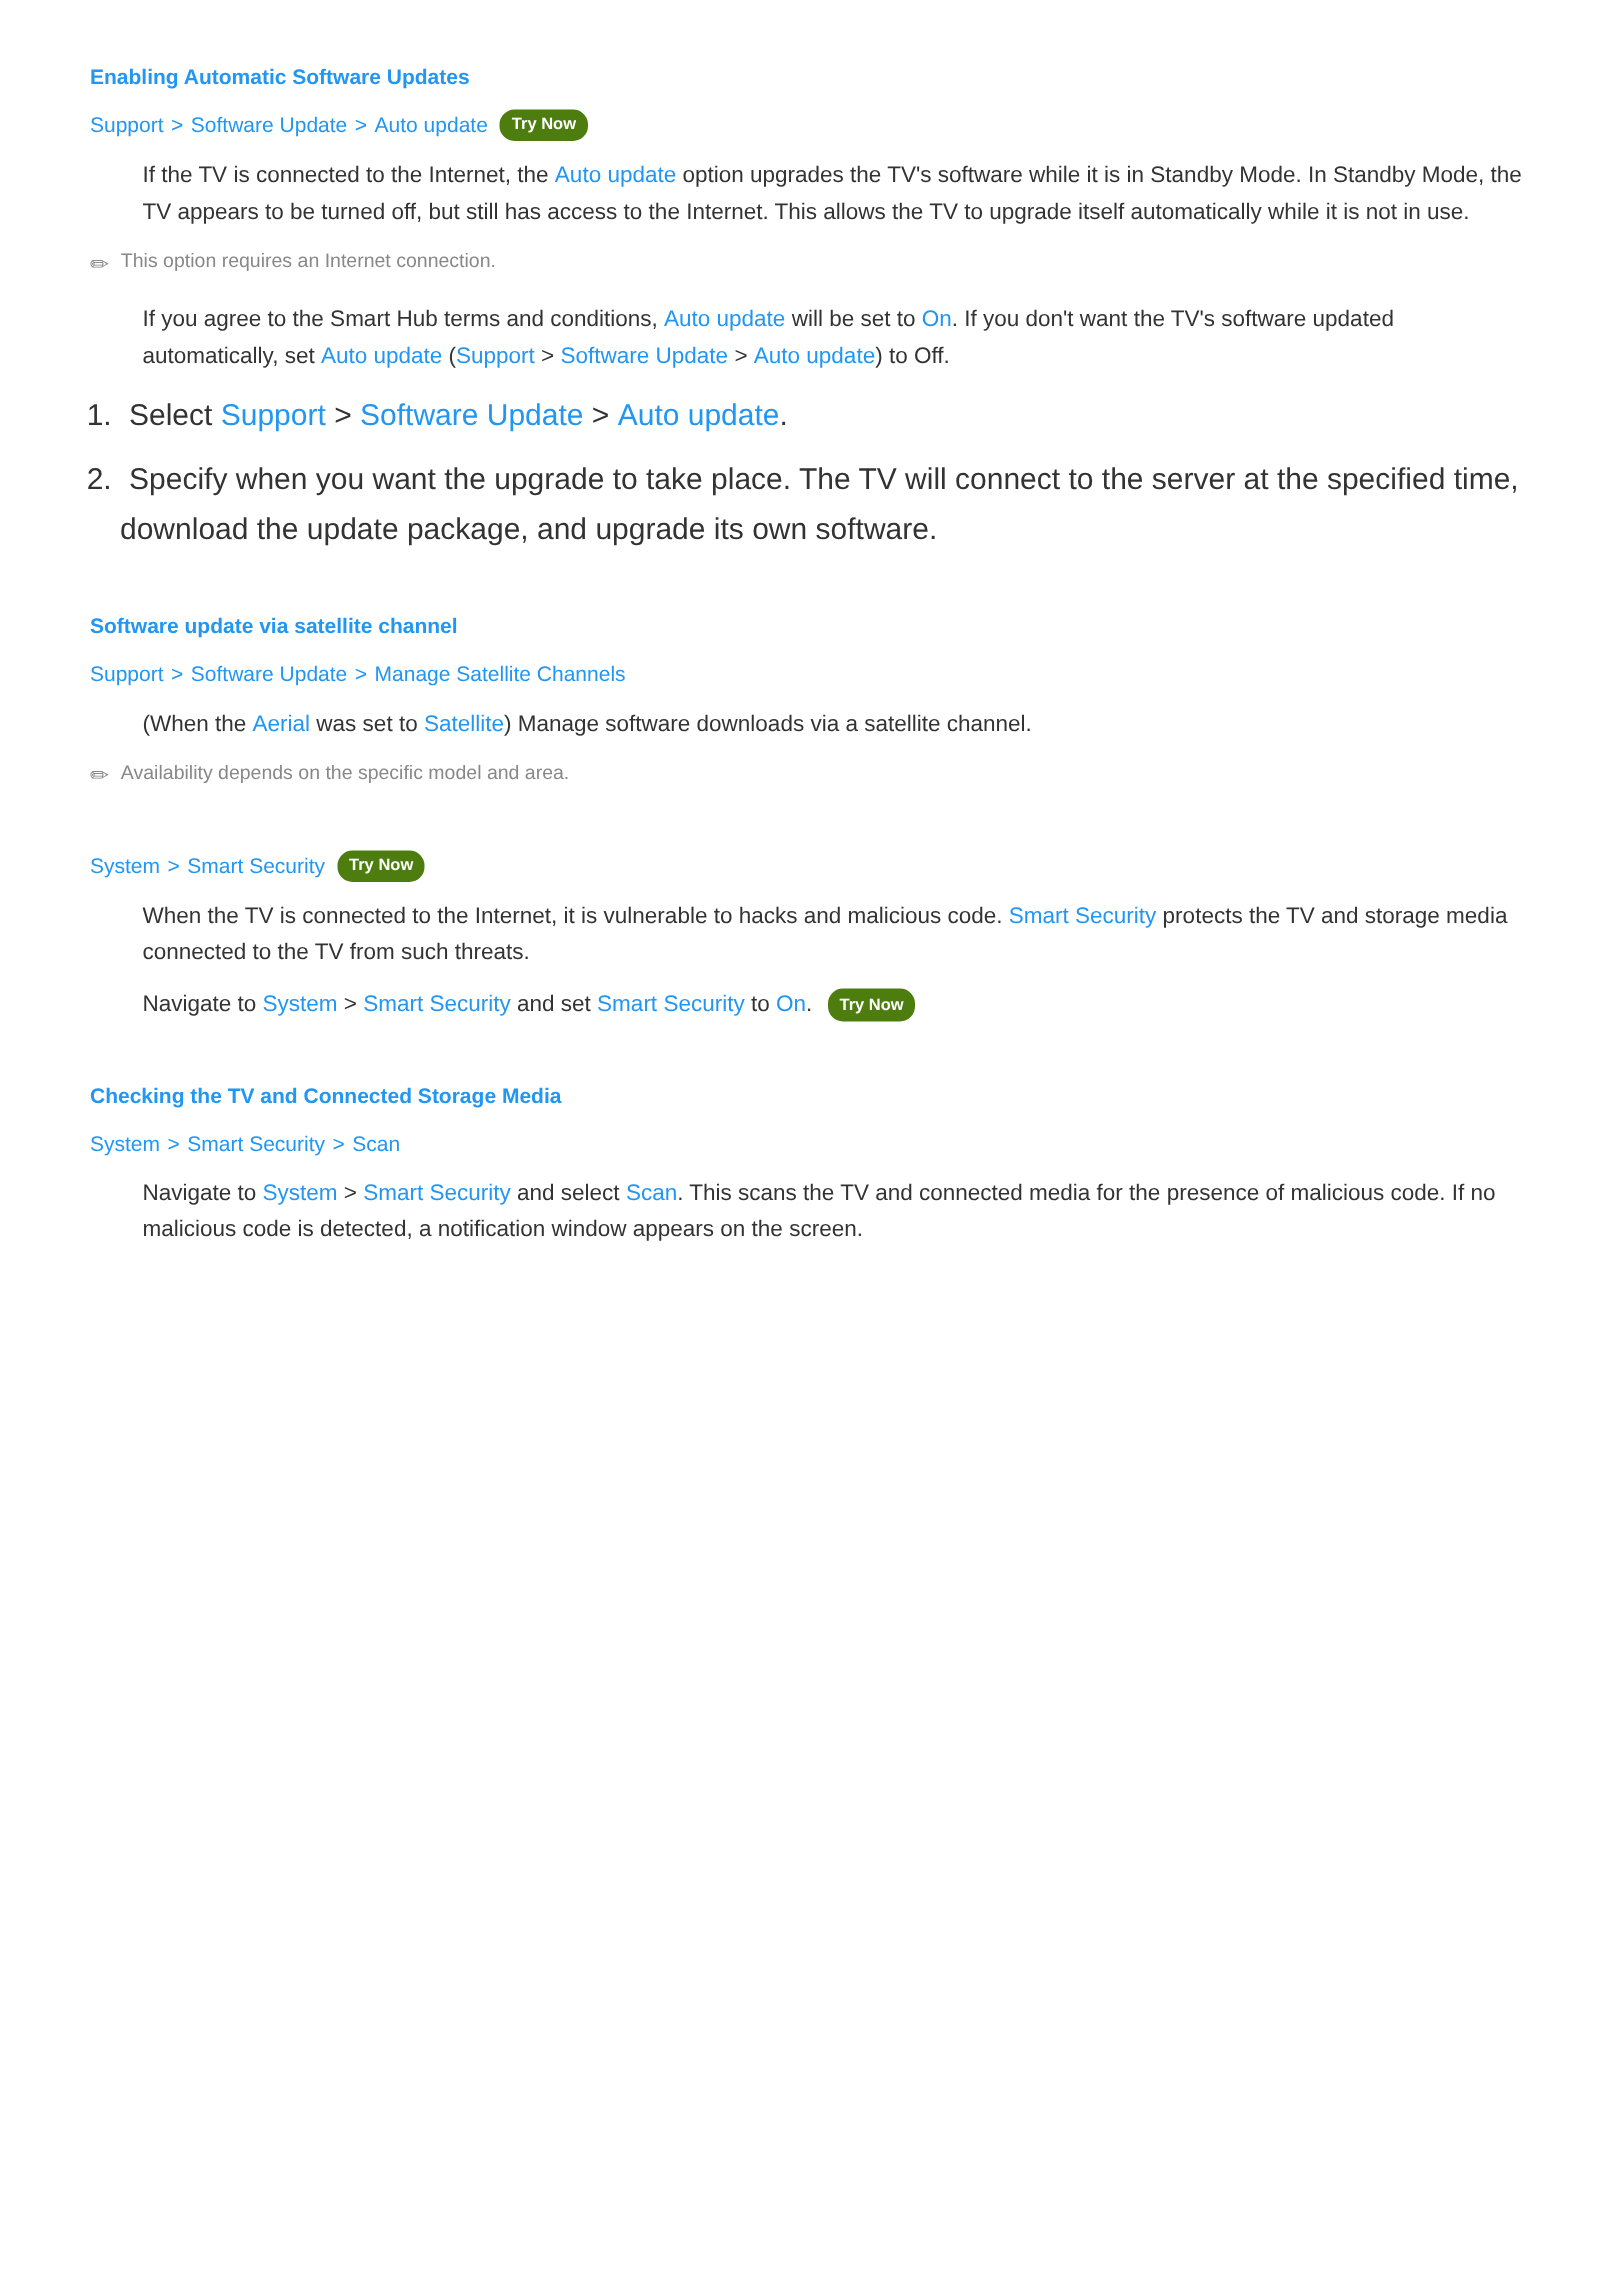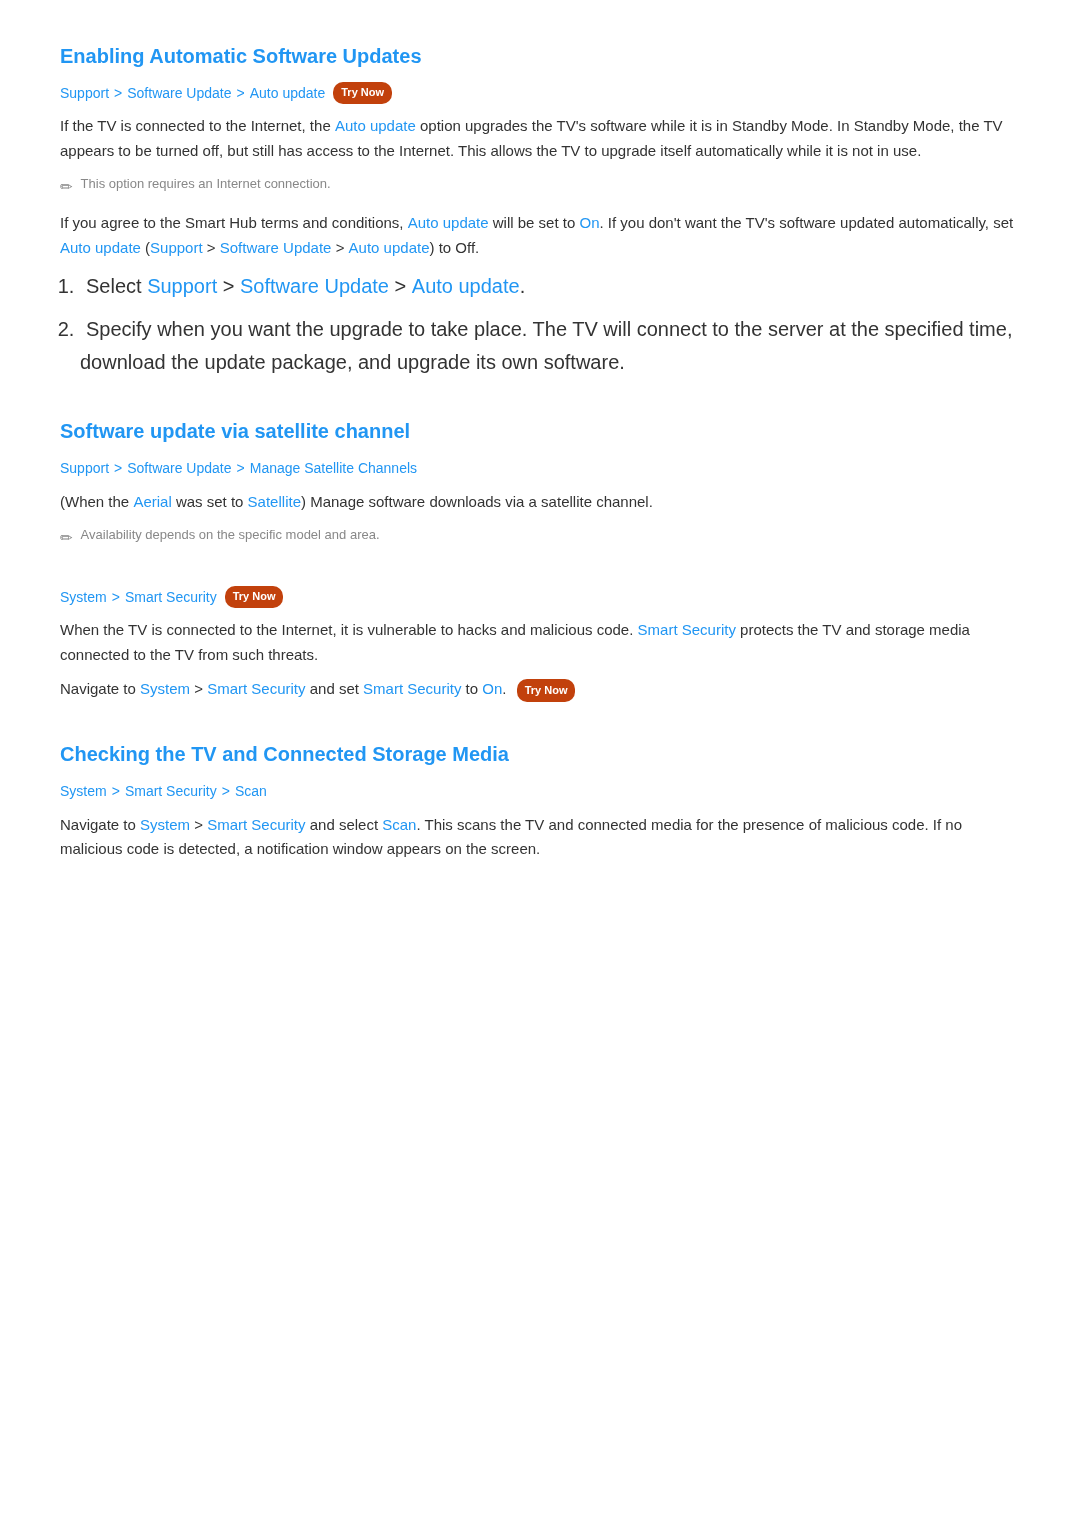--- a/index.html
+++ b/index.html
@@ -16,21 +16,21 @@
       line-height: 1.6;
       padding: 40px 60px;
       max-width: 1080px;
     }
 
     .section {
       margin-bottom: 36px;
     }
 
     .section-title {
-      font-size: 20px;
+      font-size: 14px;
       font-weight: 600;
       color: #2196F3;
       margin-bottom: 10px;
     }
 
     .breadcrumb {
       display: flex;
       align-items: center;
       flex-wrap: wrap;
       gap: 2px;
@@ -44,35 +44,36 @@
     }
 
     .breadcrumb-sep {
       color: #2196F3;
       margin: 0 3px;
       font-weight: 500;
     }
 
     .try-now-badge {
       display: inline-block;
-      background: #c2410c;
+      background: #4d7c0f;
       color: #ffffff;
       font-size: 11px;
       font-weight: 600;
       padding: 2px 8px;
       border-radius: 10px;
       margin-left: 6px;
       vertical-align: middle;
     }
 
     .body-text {
       color: #333333;
       margin-bottom: 10px;
       font-size: 15px;
       line-height: 1.65;
+      margin-left: 35px;
     }
 
     .highlight {
       color: #2196F3;
       font-weight: 500;
     }
 
     .note {
       display: flex;
       align-items: flex-start;

